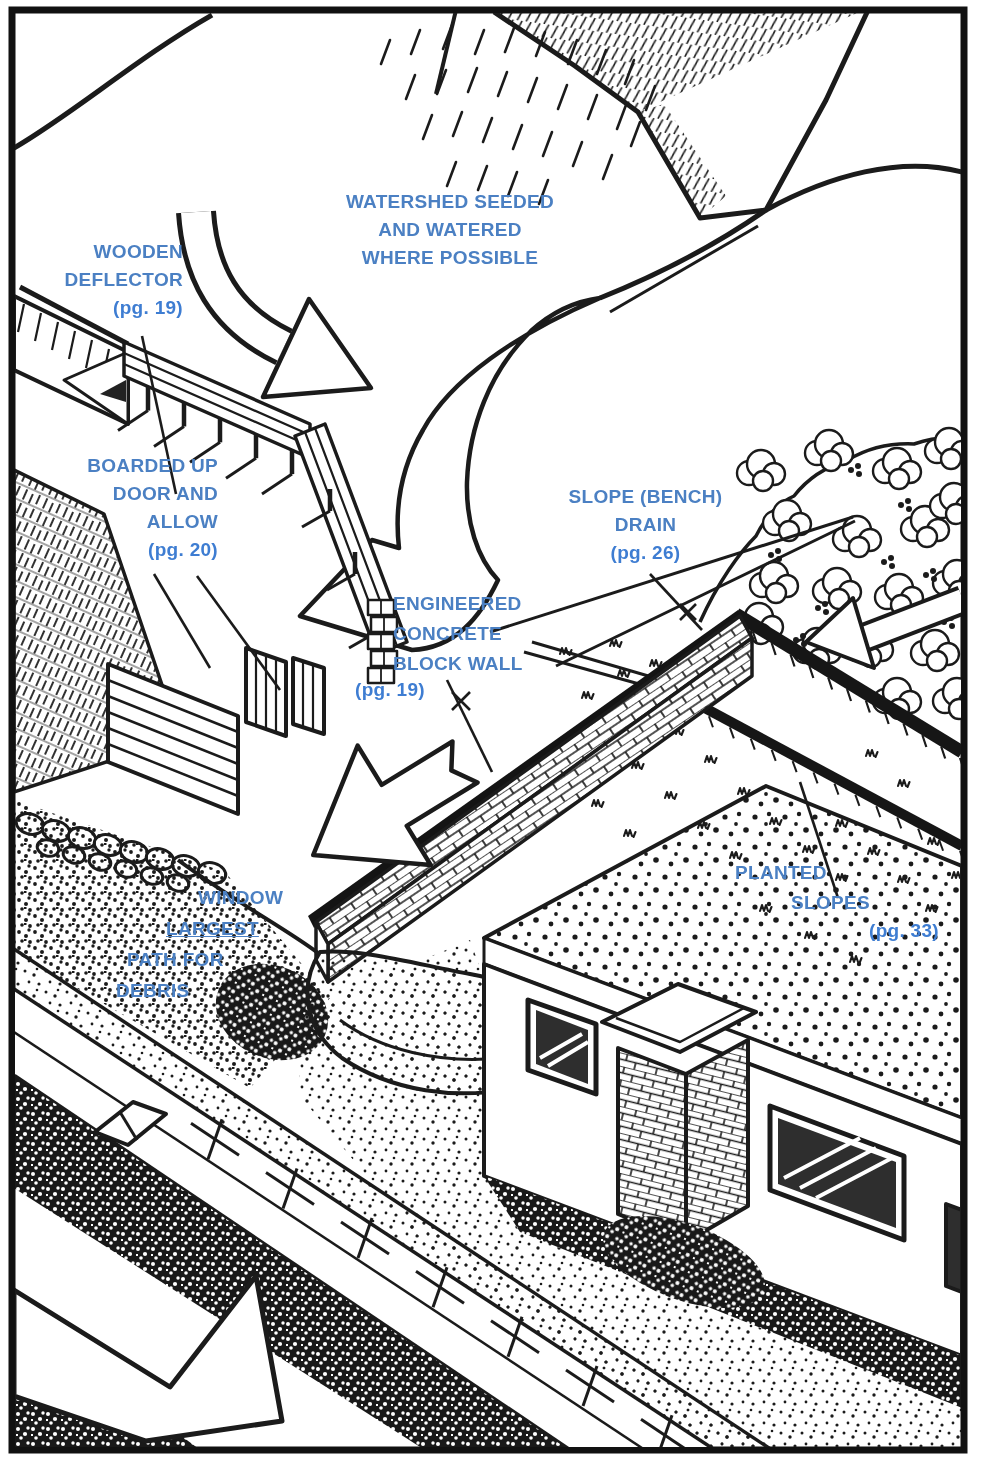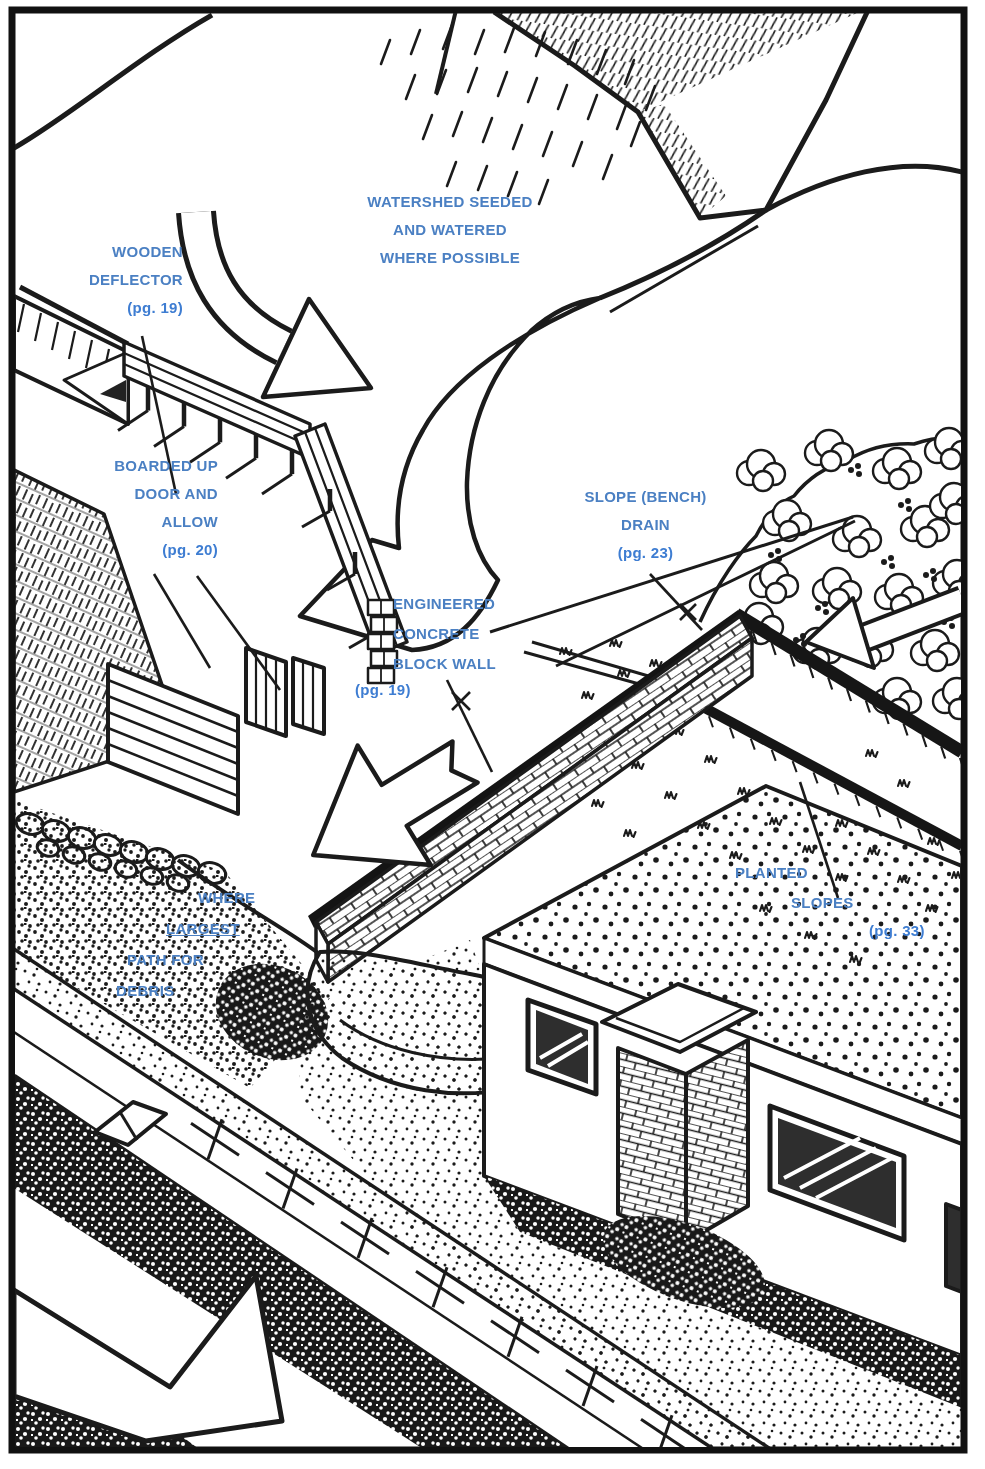--- a/index.html
+++ b/index.html
@@ -1,19 +1,19 @@
 <!DOCTYPE html>
 <html style="--label_blue: #4b80c3; --page_blue: #3e7dd2; --ink: #1b1b1b; --paper: #ffffff;"><head>
 <meta charset="utf-8">
 <style>
   html,body{margin:0;padding:0;background:#fff;}
   body{width:985px;height:1469px;position:relative;font-family:"Liberation Sans",sans-serif;}
   #stage{position:absolute;inset:0;background:var(--paper,#fff);}
   svg{position:absolute;left:0;top:0;display:block;}
-  .lbl{position:absolute;color:var(--label_blue,#4b80c3);font-weight:700;font-size:15px;
+  .lbl{position:absolute;color:var(--label_blue,#4b80c3);font-weight:700;font-size:19px;
        line-height:28px;letter-spacing:.3px;white-space:nowrap;}
   .lbl div{white-space:nowrap;}
   .pg{color:var(--page_blue,#3e7dd2);}
   .ctr{text-align:center;}
   .rt{text-align:right;}
 </style>
 </head>
 <body>
 
 <div id="stage">
@@ -502,32 +502,32 @@
 <div class="lbl rt" style="left:38px;top:452px;width:180px;">
   <div>BOARDED UP</div>
   <div>DOOR AND</div>
   <div>ALLOW</div>
   <div class="pg">(pg. 20)</div>
 </div>
 
 <div class="lbl ctr" style="left:528px;top:483px;width:235px;">
   <div>SLOPE (BENCH)</div>
   <div>DRAIN</div>
-  <div class="pg">(pg. 23)</div>
+  <div class="pg">(pg. 26)</div>
 </div>
 
 <div class="lbl" style="left:393px;top:589px;">
   <div style="line-height:30px">ENGINEERED</div>
   <div style="line-height:30px">CONCRETE</div>
   <div style="line-height:30px">BLOCK WALL</div>
 </div>
 <div class="lbl pg" style="left:355px;top:676px;">(pg. 19)</div>
 
 <div class="lbl" style="left:735px;top:859px;">PLANTED</div>
 <div class="lbl" style="left:791px;top:889px;">SLOPES</div>
 <div class="lbl pg" style="left:835px;top:917px;margin-left:34px;">(pg. 33)</div>
 
-<div class="lbl" style="left:198px;top:884px;">WHERE</div>
+<div class="lbl" style="left:198px;top:884px;">WINDOW</div>
 <div class="lbl" style="left:166px;top:915px;text-decoration:underline;">LARGEST</div>
 <div class="lbl" style="left:127px;top:946px;">PATH FOR</div>
 <div class="lbl" style="left:116px;top:977px;">DEBRIS</div>
 
 </div>
 
 </body></html>

